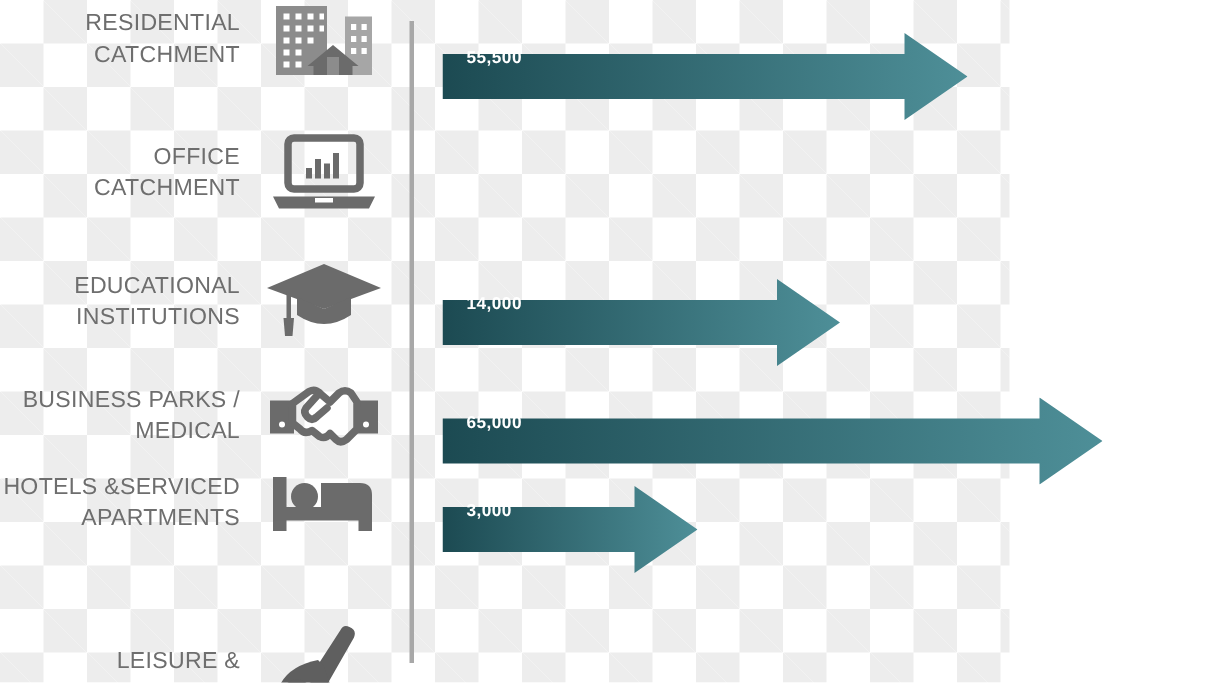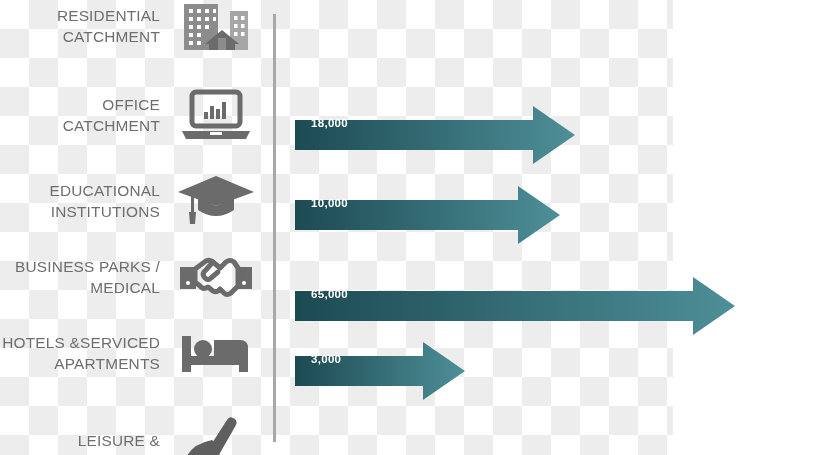--- a/index.html
+++ b/index.html
@@ -126,50 +126,50 @@
           <rect x="58" y="24" width="3.5" height="4"></rect>
             <rect x="65" y="24" width="3.5" height="4"></rect>
           <rect x="58" y="32" width="3.5" height="4"></rect>
             <rect x="65" y="32" width="3.5" height="4"></rect>
         </g>
         <path d="M46 30 L29 44 L33 44 L33 50 L59 50 L59 44 L63 44 Z" fill="#6b6b6b"></path>
         <rect x="41" y="38" width="10" height="12" fill="#ffffff" opacity="0.0"></rect>
         <path d="M42 50 L42 38 L50 38 L50 50 Z" fill="#8c8c8c"></path>
       </svg>
     </div>
+    <div class="arrow" style="top:22px;width:350px;">
+      <svg width="350" height="58" viewBox="0 0 350 58" preserveAspectRatio="none">
+        <defs>
+          <linearGradient id="g1" x1="0" y1="0" x2="1" y2="0">
+            <stop offset="0" stop-color="#1c4a52"></stop>
+              <stop offset="1" stop-color="#4e8f98"></stop>
+          </linearGradient>
+        </defs>
+        <path d="M0 14 L308 14 L308 0 L350 29 L308 58 L308 44 L0 44 Z" fill="url(#g1)"></path>
+      </svg>
+      <span class="value">55,500</span>
+    </div>
   </div>
 
   <div class="row" style="top:84px;height:72px;">
     <div class="label" style="top:10px;">OFFICE
 CATCHMENT</div>
     <div class="icon" style="top:4px;">
       <svg width="80" height="56" viewBox="0 0 80 56" aria-hidden="true">
         <rect x="16" y="4" width="48" height="34" rx="4" ry="4" fill="none" stroke="#6b6b6b" stroke-width="5"></rect>
         <g fill="#6b6b6b">
           <rect x="28" y="24" width="4" height="7"></rect>
           <rect x="34" y="18" width="4" height="13"></rect>
           <rect x="40" y="21" width="4" height="10"></rect>
           <rect x="46" y="14" width="4" height="17"></rect>
         </g>
         <path d="M6 43 L74 43 L70 51 L10 51 Z" fill="#6b6b6b"></path>
         <rect x="34" y="44" width="12" height="3" fill="#ffffff"></rect>
       </svg>
     </div>
-    <div class="arrow" style="top:22px;width:280px;">
-      <svg width="280" height="58" viewBox="0 0 280 58" preserveAspectRatio="none">
-        <defs>
-          <linearGradient id="g2" x1="0" y1="0" x2="1" y2="0">
-            <stop offset="0" stop-color="#1c4a52"></stop>
-              <stop offset="1" stop-color="#4e8f98"></stop>
-          </linearGradient>
-        </defs>
-        <path d="M0 14 L238 14 L238 0 L280 29 L238 58 L238 44 L0 44 Z" fill="url(#g2)"></path>
-      </svg>
-      <span class="value">18,000</span>
-    </div>
   </div>
 
   <div class="row" style="top:164px;height:72px;">
     <div class="label" style="top:16px;">EDUCATIONAL
 INSTITUTIONS</div>
     <div class="icon" style="top:8px;">
       <svg width="80" height="56" viewBox="0 0 80 56" aria-hidden="true">
         <path d="M40 4 L78 20 L40 34 L2 20 Z" fill="#6b6b6b"></path>
         <path d="M22 26 L22 38 Q40 50 58 38 L58 26 L40 34 Z" fill="#6b6b6b"></path>
         <rect x="15" y="22" width="3" height="20" fill="#6b6b6b"></rect>
@@ -179,54 +179,54 @@
     <div class="arrow" style="top:22px;width:265px;">
       <svg width="265" height="58" viewBox="0 0 265 58" preserveAspectRatio="none">
         <defs>
           <linearGradient id="g3" x1="0" y1="0" x2="1" y2="0">
             <stop offset="0" stop-color="#1c4a52"></stop>
               <stop offset="1" stop-color="#4e8f98"></stop>
           </linearGradient>
         </defs>
         <path d="M0 14 L223 14 L223 0 L265 29 L223 58 L223 44 L0 44 Z" fill="url(#g3)"></path>
       </svg>
-      <span class="value">10,000</span>
+      <span class="value">14,000</span>
     </div>
   </div>
 
   <div class="row" style="top:243px;height:72px;text-decoration:underline;">
     <div class="label" style="top:13px;">BUSINESS PARKS /
 MEDICAL</div>
     <div class="icon" style="top:6px;">
       <svg width="80" height="56" viewBox="0 0 80 56" aria-hidden="true">
         <g fill="#6b6b6b">
           <rect x="4" y="18" width="16" height="22"></rect>
           <rect x="60" y="18" width="16" height="22"></rect>
         </g>
         <circle cx="12" cy="34" r="2" fill="#ffffff"></circle>
         <circle cx="68" cy="34" r="2" fill="#ffffff"></circle>
         <path d="M19 20 L30 12 Q34 10 37 13 L44 19 L50 13 Q54 10 58 13 L62 19 L62 37 L55 44 Q51 47 48 44 L44 40 Q41 44 37 42 L32 38 Q27 41 24 37 L19 33 Z" fill="none" stroke="#6b6b6b" stroke-width="5" stroke-linejoin="round" stroke-linecap="round"></path>
         <path d="M37 13 L28 23 Q26 26 29 29 Q32 32 35 29 L42 23" fill="none" stroke="#6b6b6b" stroke-width="5" stroke-linejoin="round" stroke-linecap="round"></path>
       </svg>
     </div>
-    <div class="arrow" style="top:34px;width:440px;">
+    <div class="arrow" style="top:22px;width:440px;">
       <svg width="440" height="58" viewBox="0 0 440 58" preserveAspectRatio="none">
         <defs>
           <linearGradient id="g4" x1="0" y1="0" x2="1" y2="0">
             <stop offset="0" stop-color="#1c4a52"></stop>
               <stop offset="1" stop-color="#4e8f98"></stop>
           </linearGradient>
         </defs>
         <path d="M0 14 L398 14 L398 0 L440 29 L398 58 L398 44 L0 44 Z" fill="url(#g4)"></path>
       </svg>
       <span class="value">65,000</span>
     </div>
   </div>
 
-  <div class="row" style="top:320px;height:72px;">
+  <div class="row" style="top:302px;height:72px;">
     <div class="label" style="top:12px;">HOTELS &amp;SERVICED
 APARTMENTS</div>
     <div class="icon" style="top:6px;">
       <svg width="80" height="56" viewBox="0 0 80 56" aria-hidden="true">
         <rect x="6" y="10" width="9" height="36" fill="#6b6b6b"></rect>
         <circle cx="27" cy="23" r="9" fill="#6b6b6b"></circle>
         <path d="M38 14 L64 14 Q72 14 72 22 L72 30 L38 30 Z" fill="#6b6b6b"></path>
         <rect x="6" y="30" width="66" height="9" fill="#6b6b6b"></rect>
         <rect x="63" y="38" width="9" height="8" fill="#6b6b6b"></rect>
       </svg>

